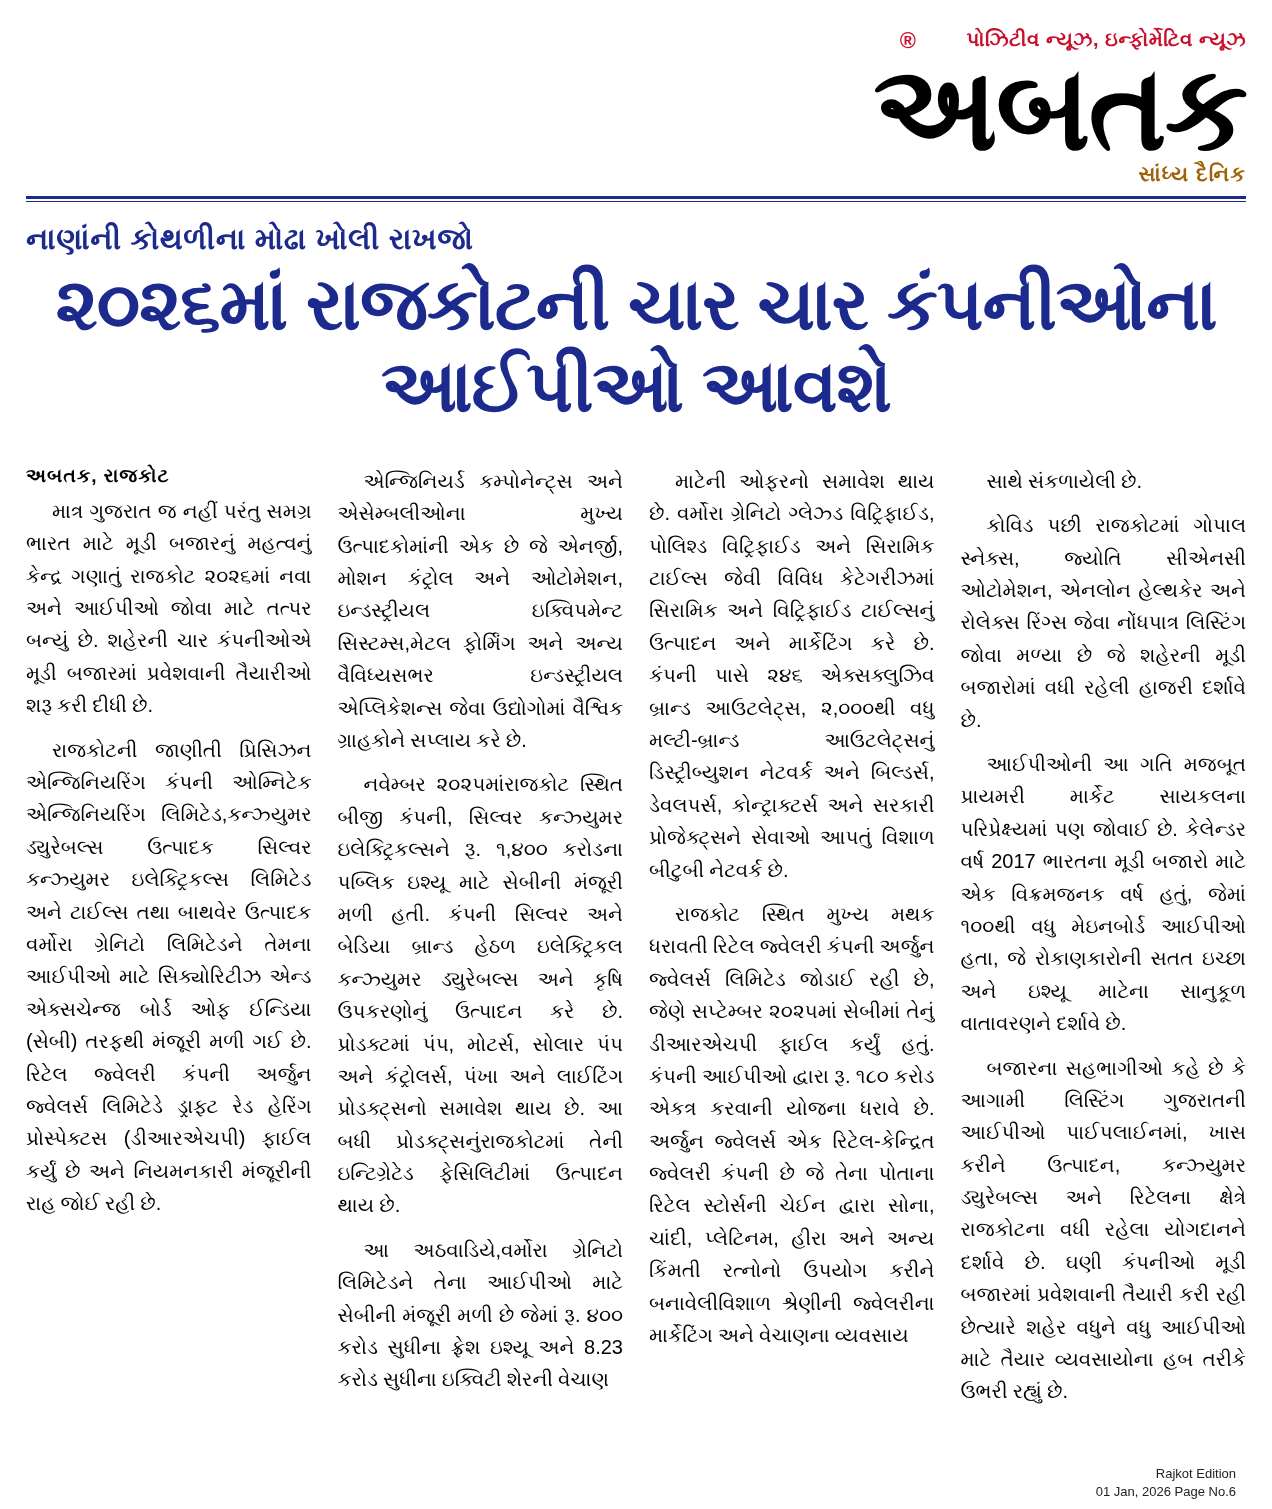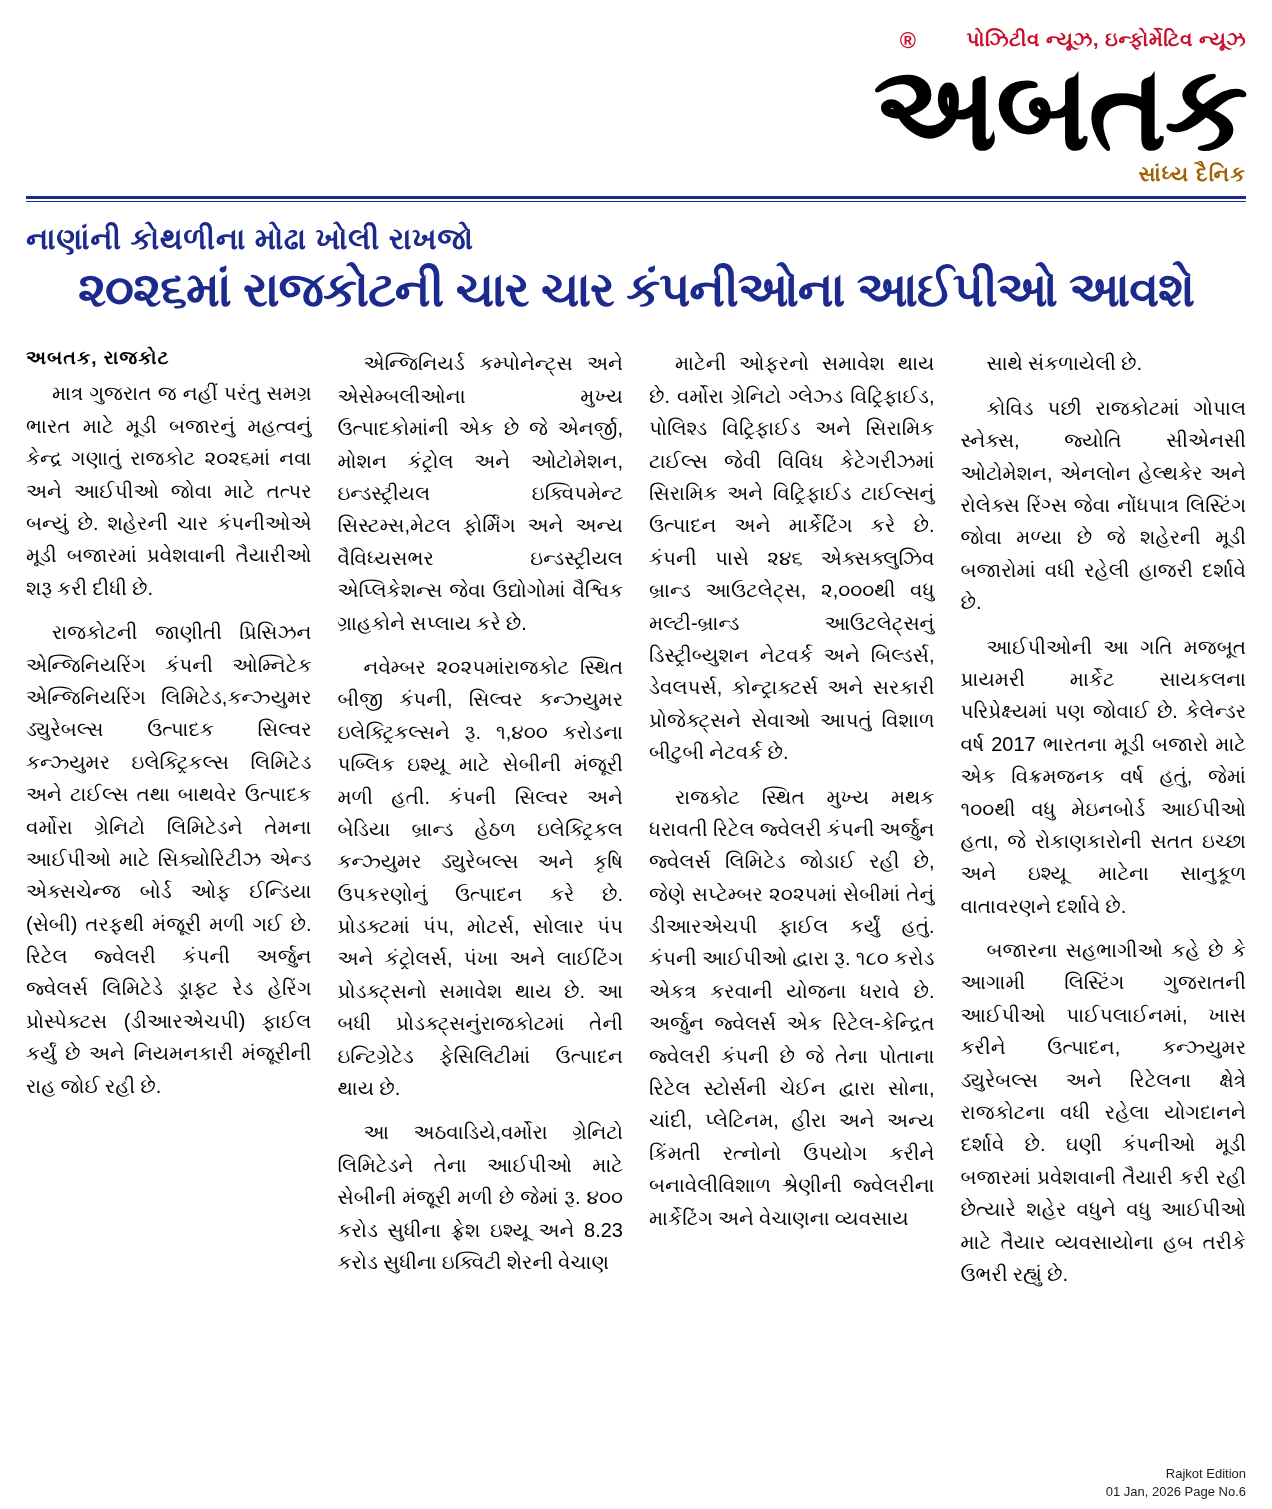--- a/index.html
+++ b/index.html
@@ -73,33 +73,33 @@
   
   .kicker {
     font-size: 30px;
     font-weight: bold;
     color: #1b2a8c;
     margin-top: 20px;
     letter-spacing: 0.5px;
   }
   .headline {
     text-align: center;
-    font-size: 48px;
+    font-size: 72px;
     line-height: 1.14;
     font-weight: bold;
     color: #1b2a8c;
     margin-top: 6px;
     letter-spacing: -1px;
   }
 
   
   .columns {
     display: flex;
     gap: 26px;
-    margin-top: 30px;
+    margin-top: 38px;
   }
   .col {
     flex: 1 1 0;
     min-width: 0;
   }
   .byline {
     font-size: 19px;
     font-weight: bold;
     color: #000;
     letter-spacing: 1px;
@@ -111,21 +111,21 @@
     line-height: 1.62;
     text-align: justify;
     text-justify: inter-word;
     text-indent: 26px;
     word-spacing: -0.5px;
   }
 
   
   .footer {
     position: absolute;
-    right: 26px;
+    right: 36px;
     bottom: 8px;
     text-align: right;
     font-size: 13px;
     line-height: 1.4;
     color: #222;
   }
 </style>
 </head>
 <body>
 

